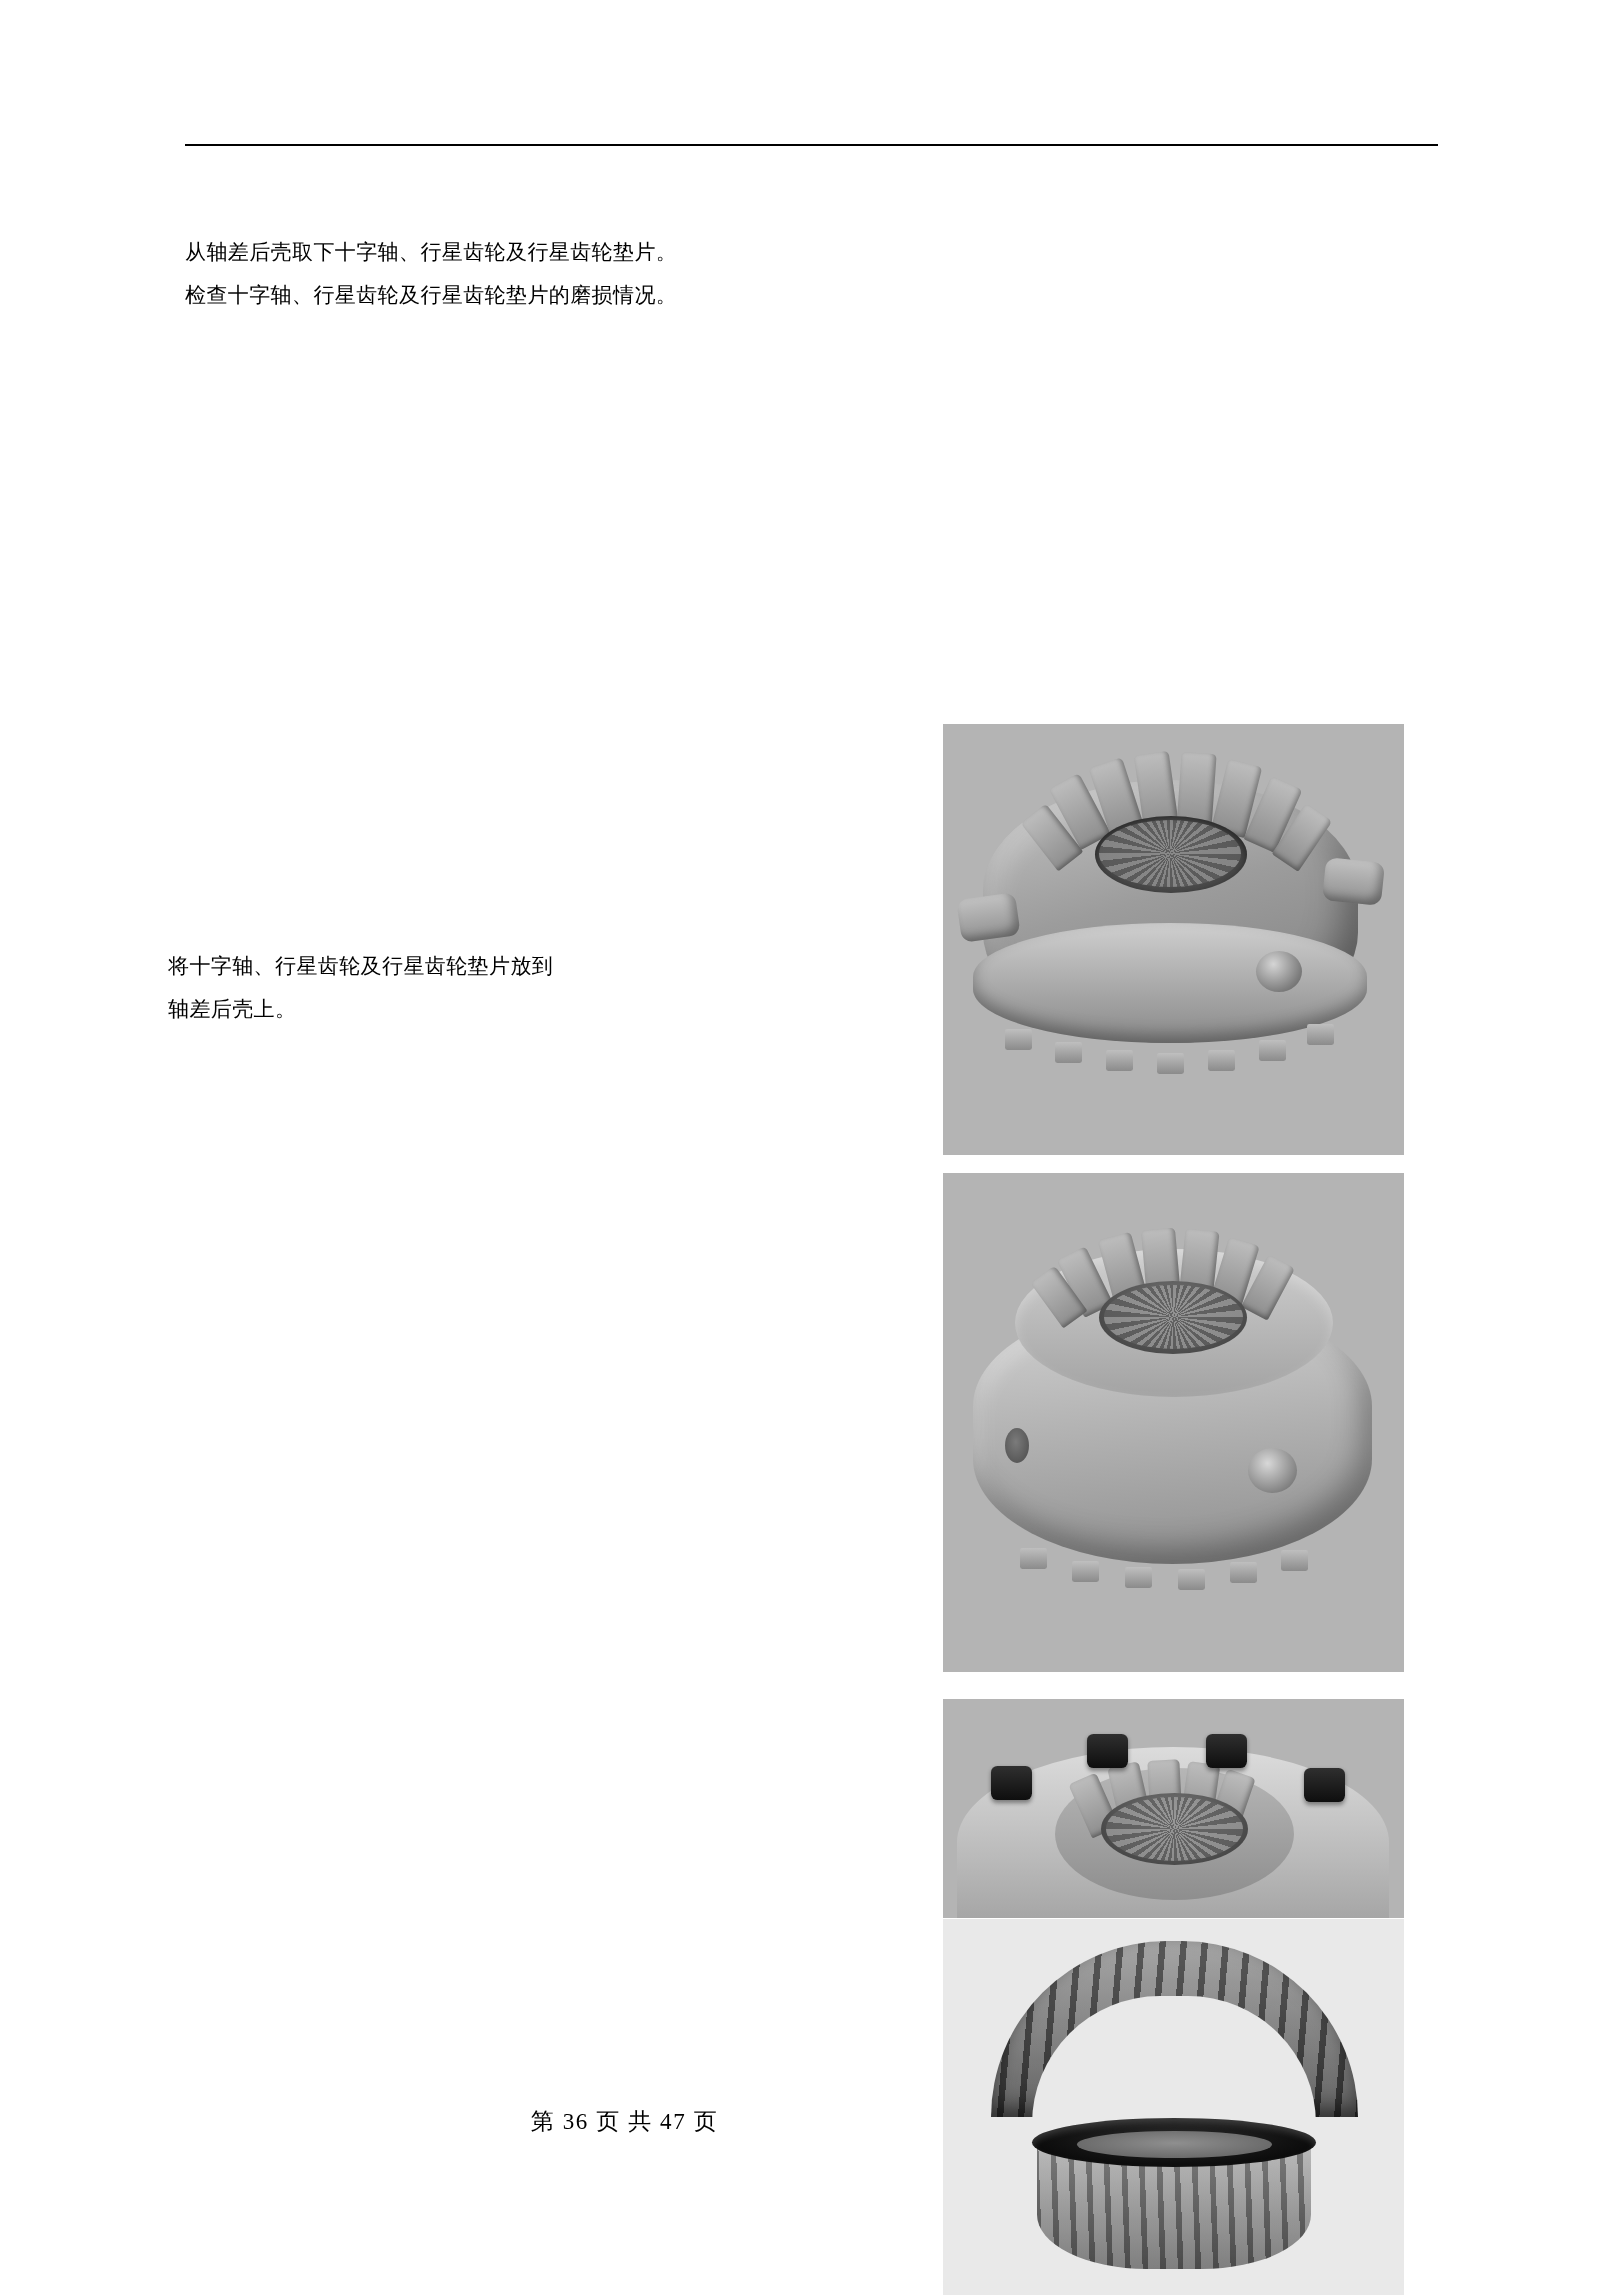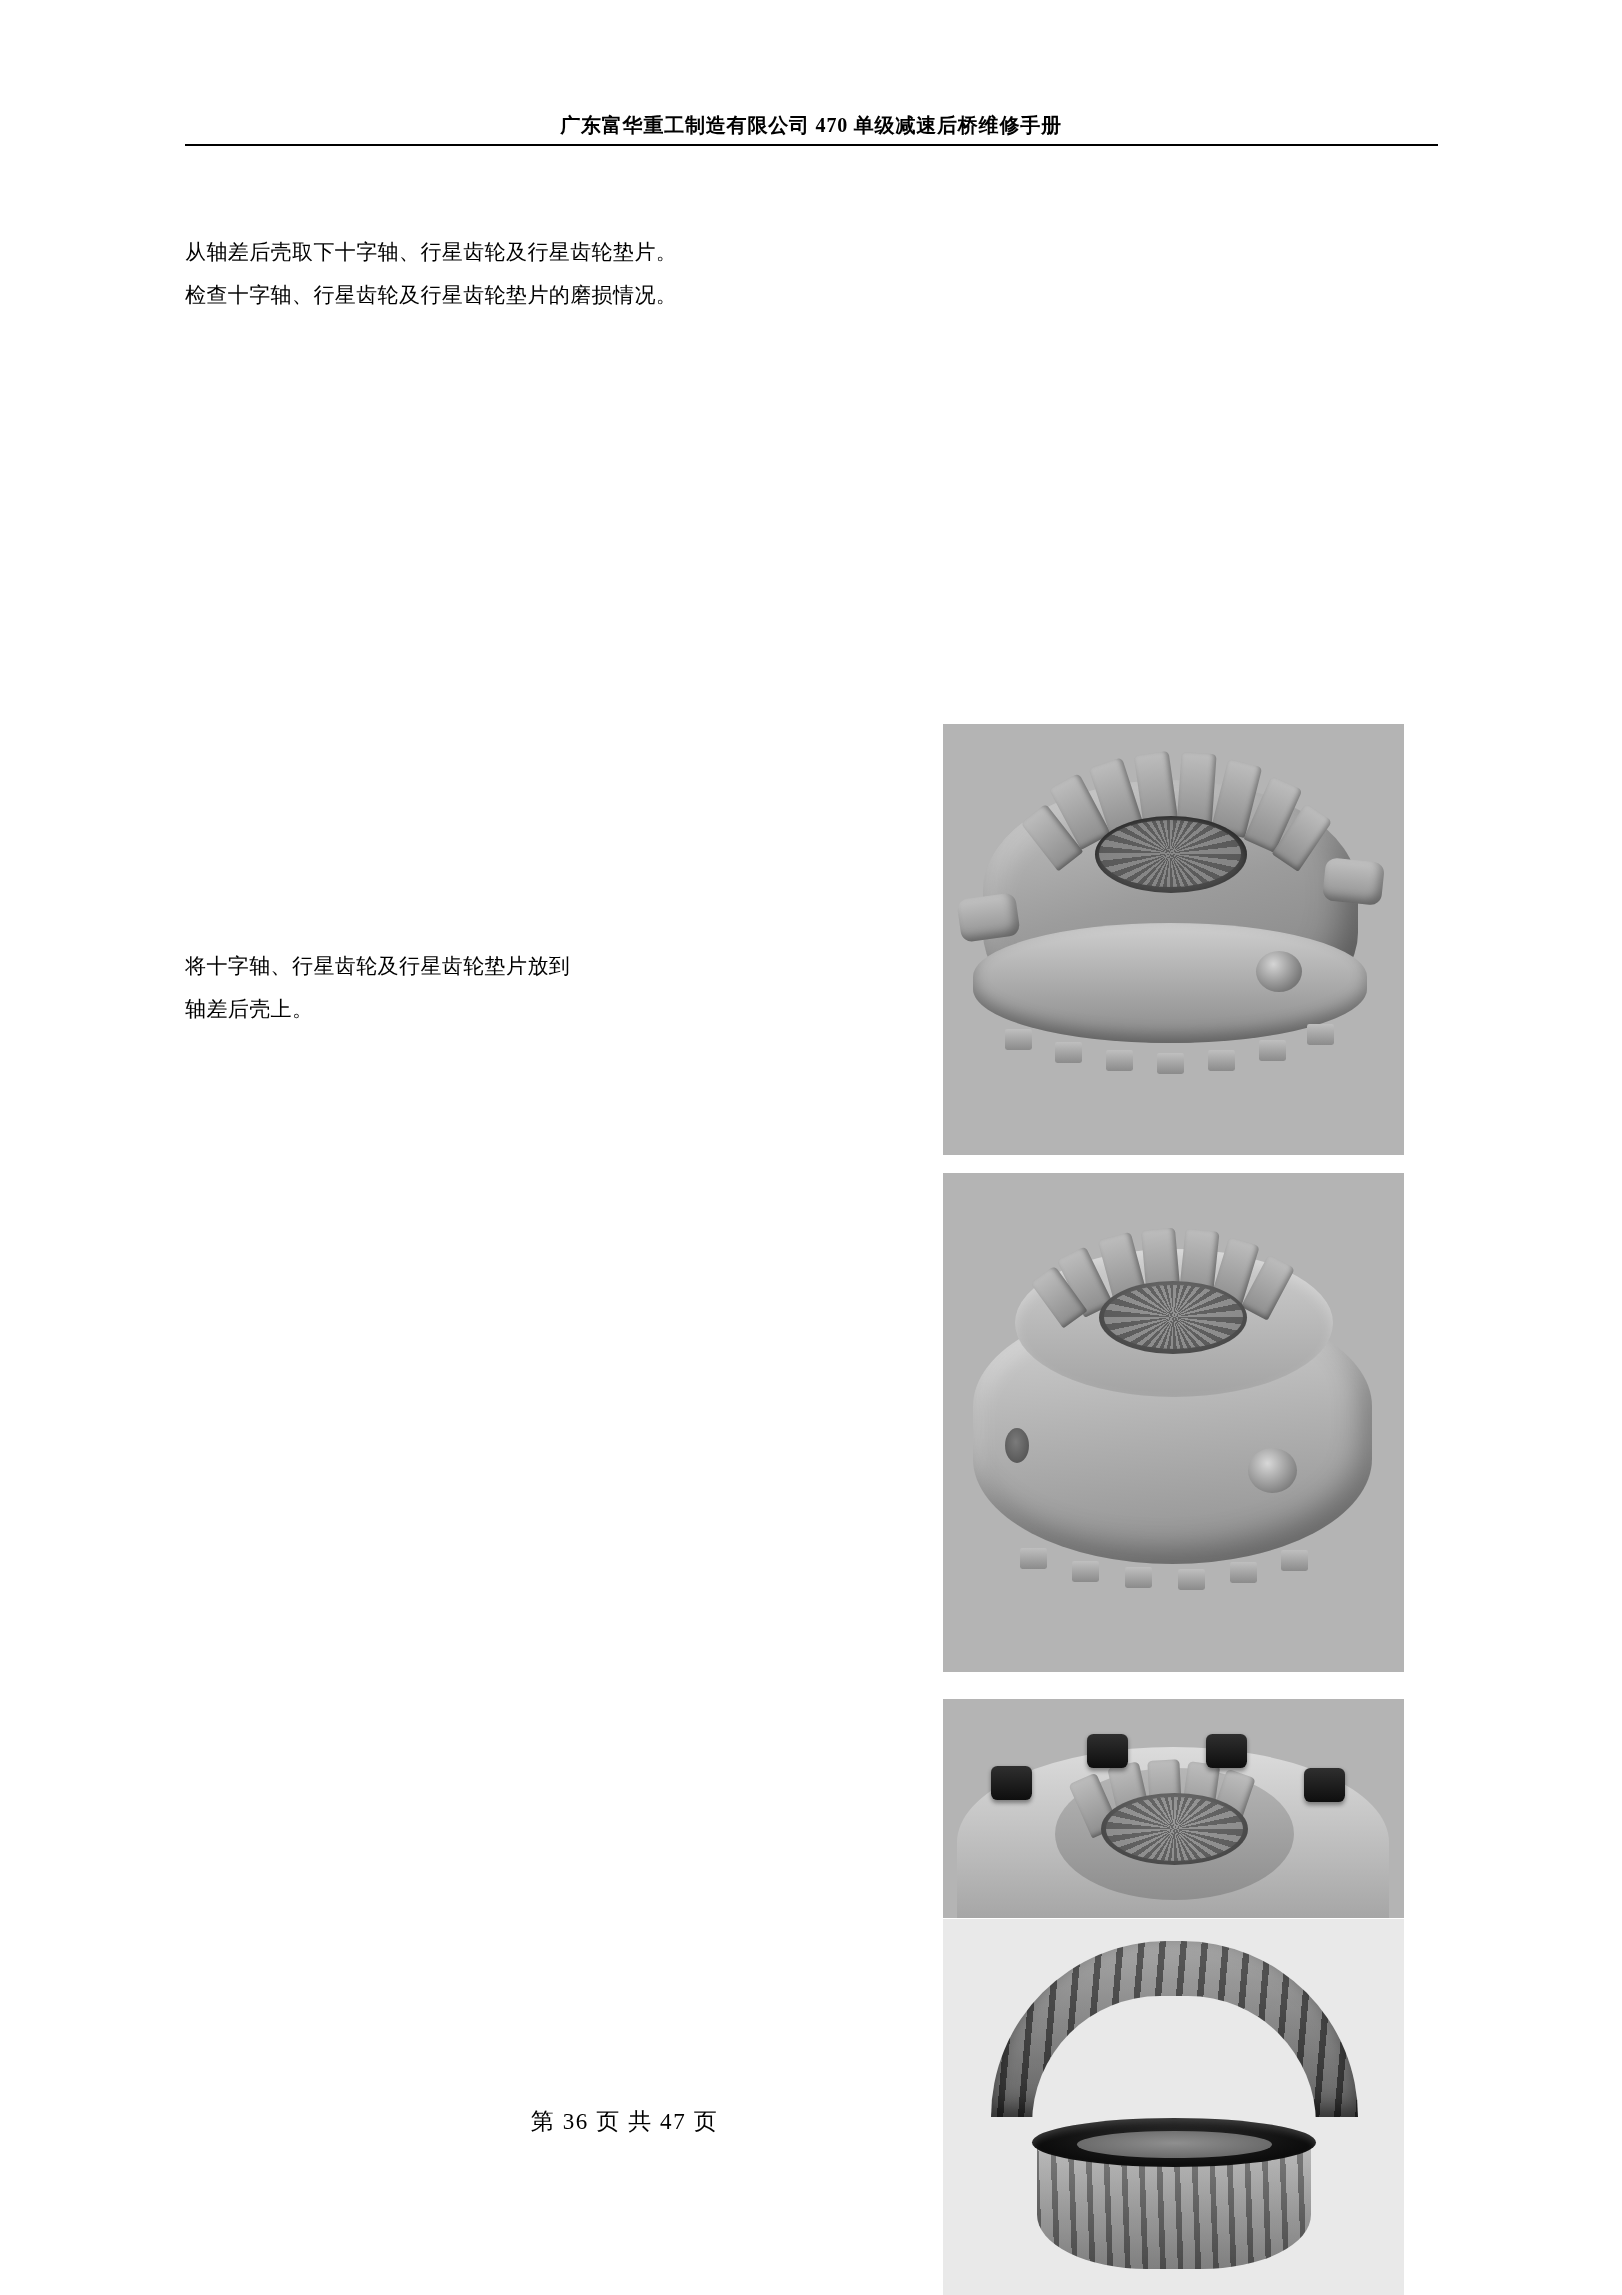--- a/index.html
+++ b/index.html
@@ -55,21 +55,21 @@
   }
   .para.bold {
     font-weight: bold;
   }
   .accent {
     color: #e8252a;
   }
 
   .p-intro     { top: 231px;  left: 185px; width: 878px; }
   .h-install   { top: 734px;  left: 185px; width: 638px; }
-  .p-place     { top: 945px; left: 185px; width: 638px; }
+  .p-place     { top: 945px; left: 168px; width: 638px; }
   .p-front     { top: 1309px; left: 185px; width: 718px; }
   .p-bolt      { top: 1707px; left: 185px; width: 638px; }
   .h-bearing   { top: 1995px; left: 185px; width: 559px; }
 
   
   .footer {
     position: absolute;
     top: 2106px;
     left: 0;
     width: 1249px;
@@ -282,23 +282,20 @@
     width: 195px; height: 27px;
     border-radius: 50%;
     background: radial-gradient(ellipse at 50% 45%, #8f8f8f, #5c5c5c);
   }
 </style>
 </head>
 <body>
 
 <div class="page">
 
-  <div class="header">
-    <div class="header-title">广东富华重工制造有限公司 470 单级减速后桥维修手册</div>
-  </div>
   <div class="header-rule"></div>
 
   <div class="para p-intro">从轴差后壳取下十字轴、行星齿轮及行星齿轮垫片。
 检查十字轴、行星齿轮及行星齿轮垫片的磨损情况。</div>
 
 
   <div class="para p-place">将十字轴、行星齿轮及行星齿轮垫片放到
 轴差后壳上。</div>
 
 

